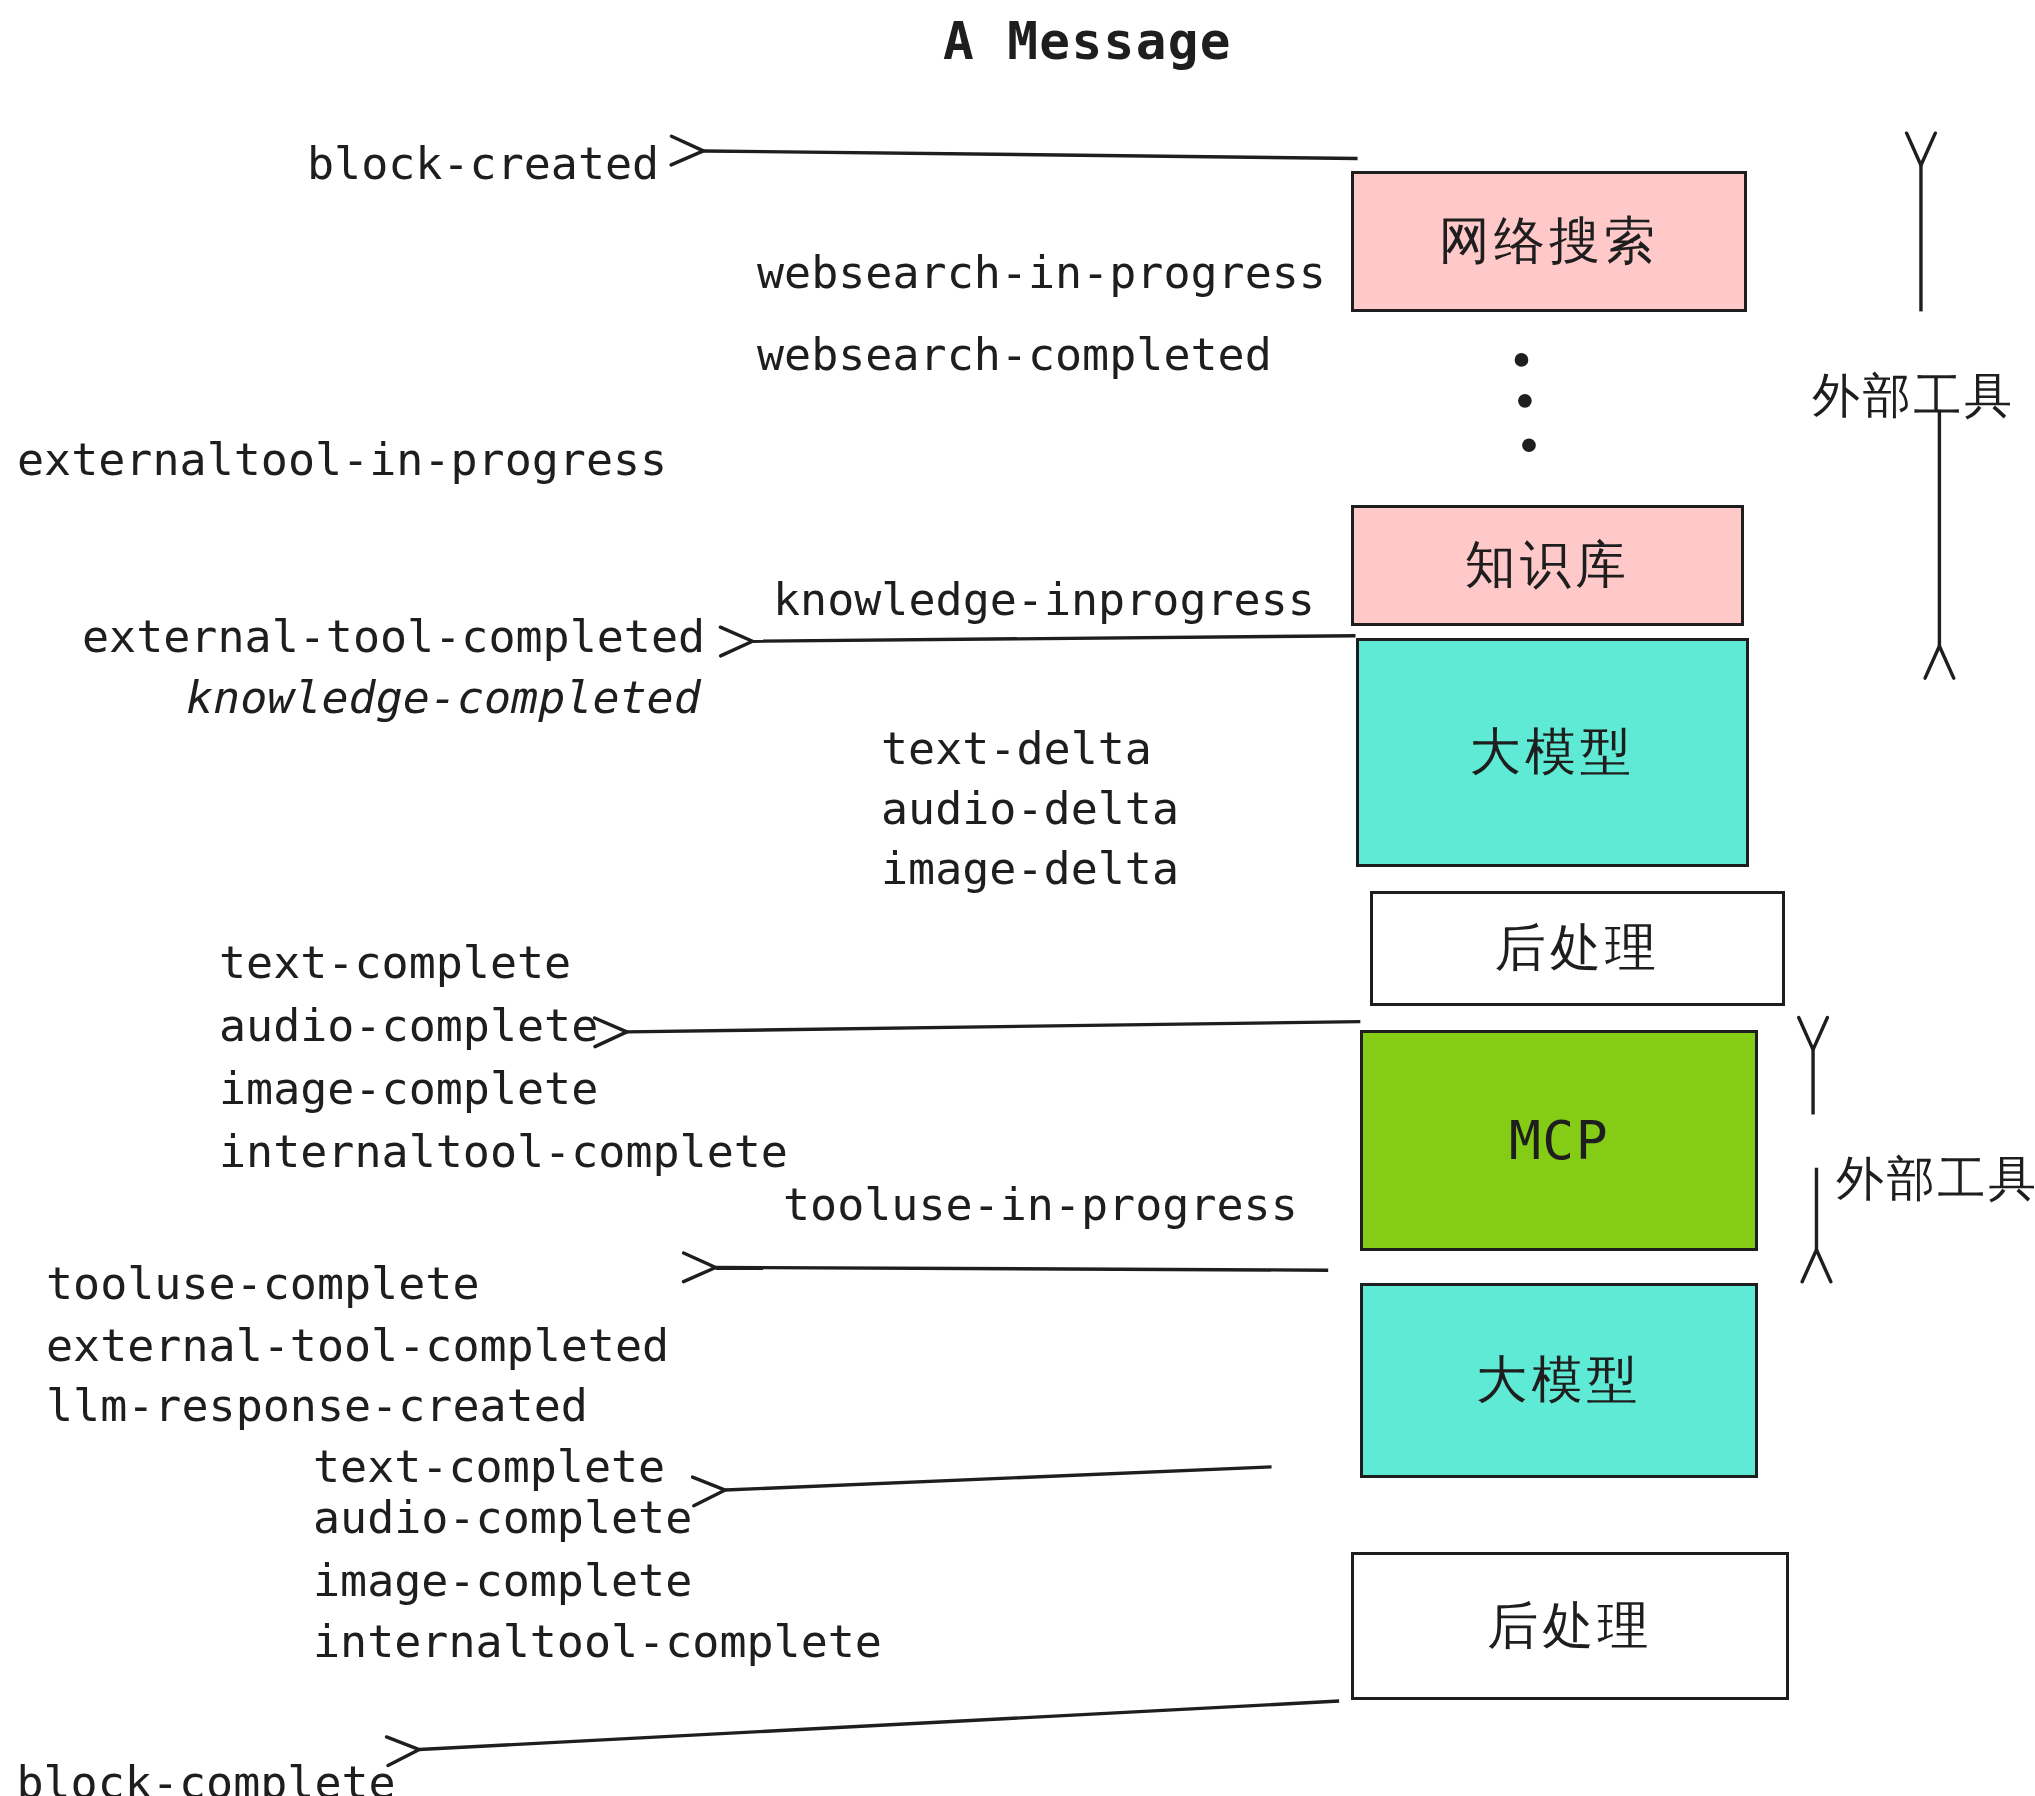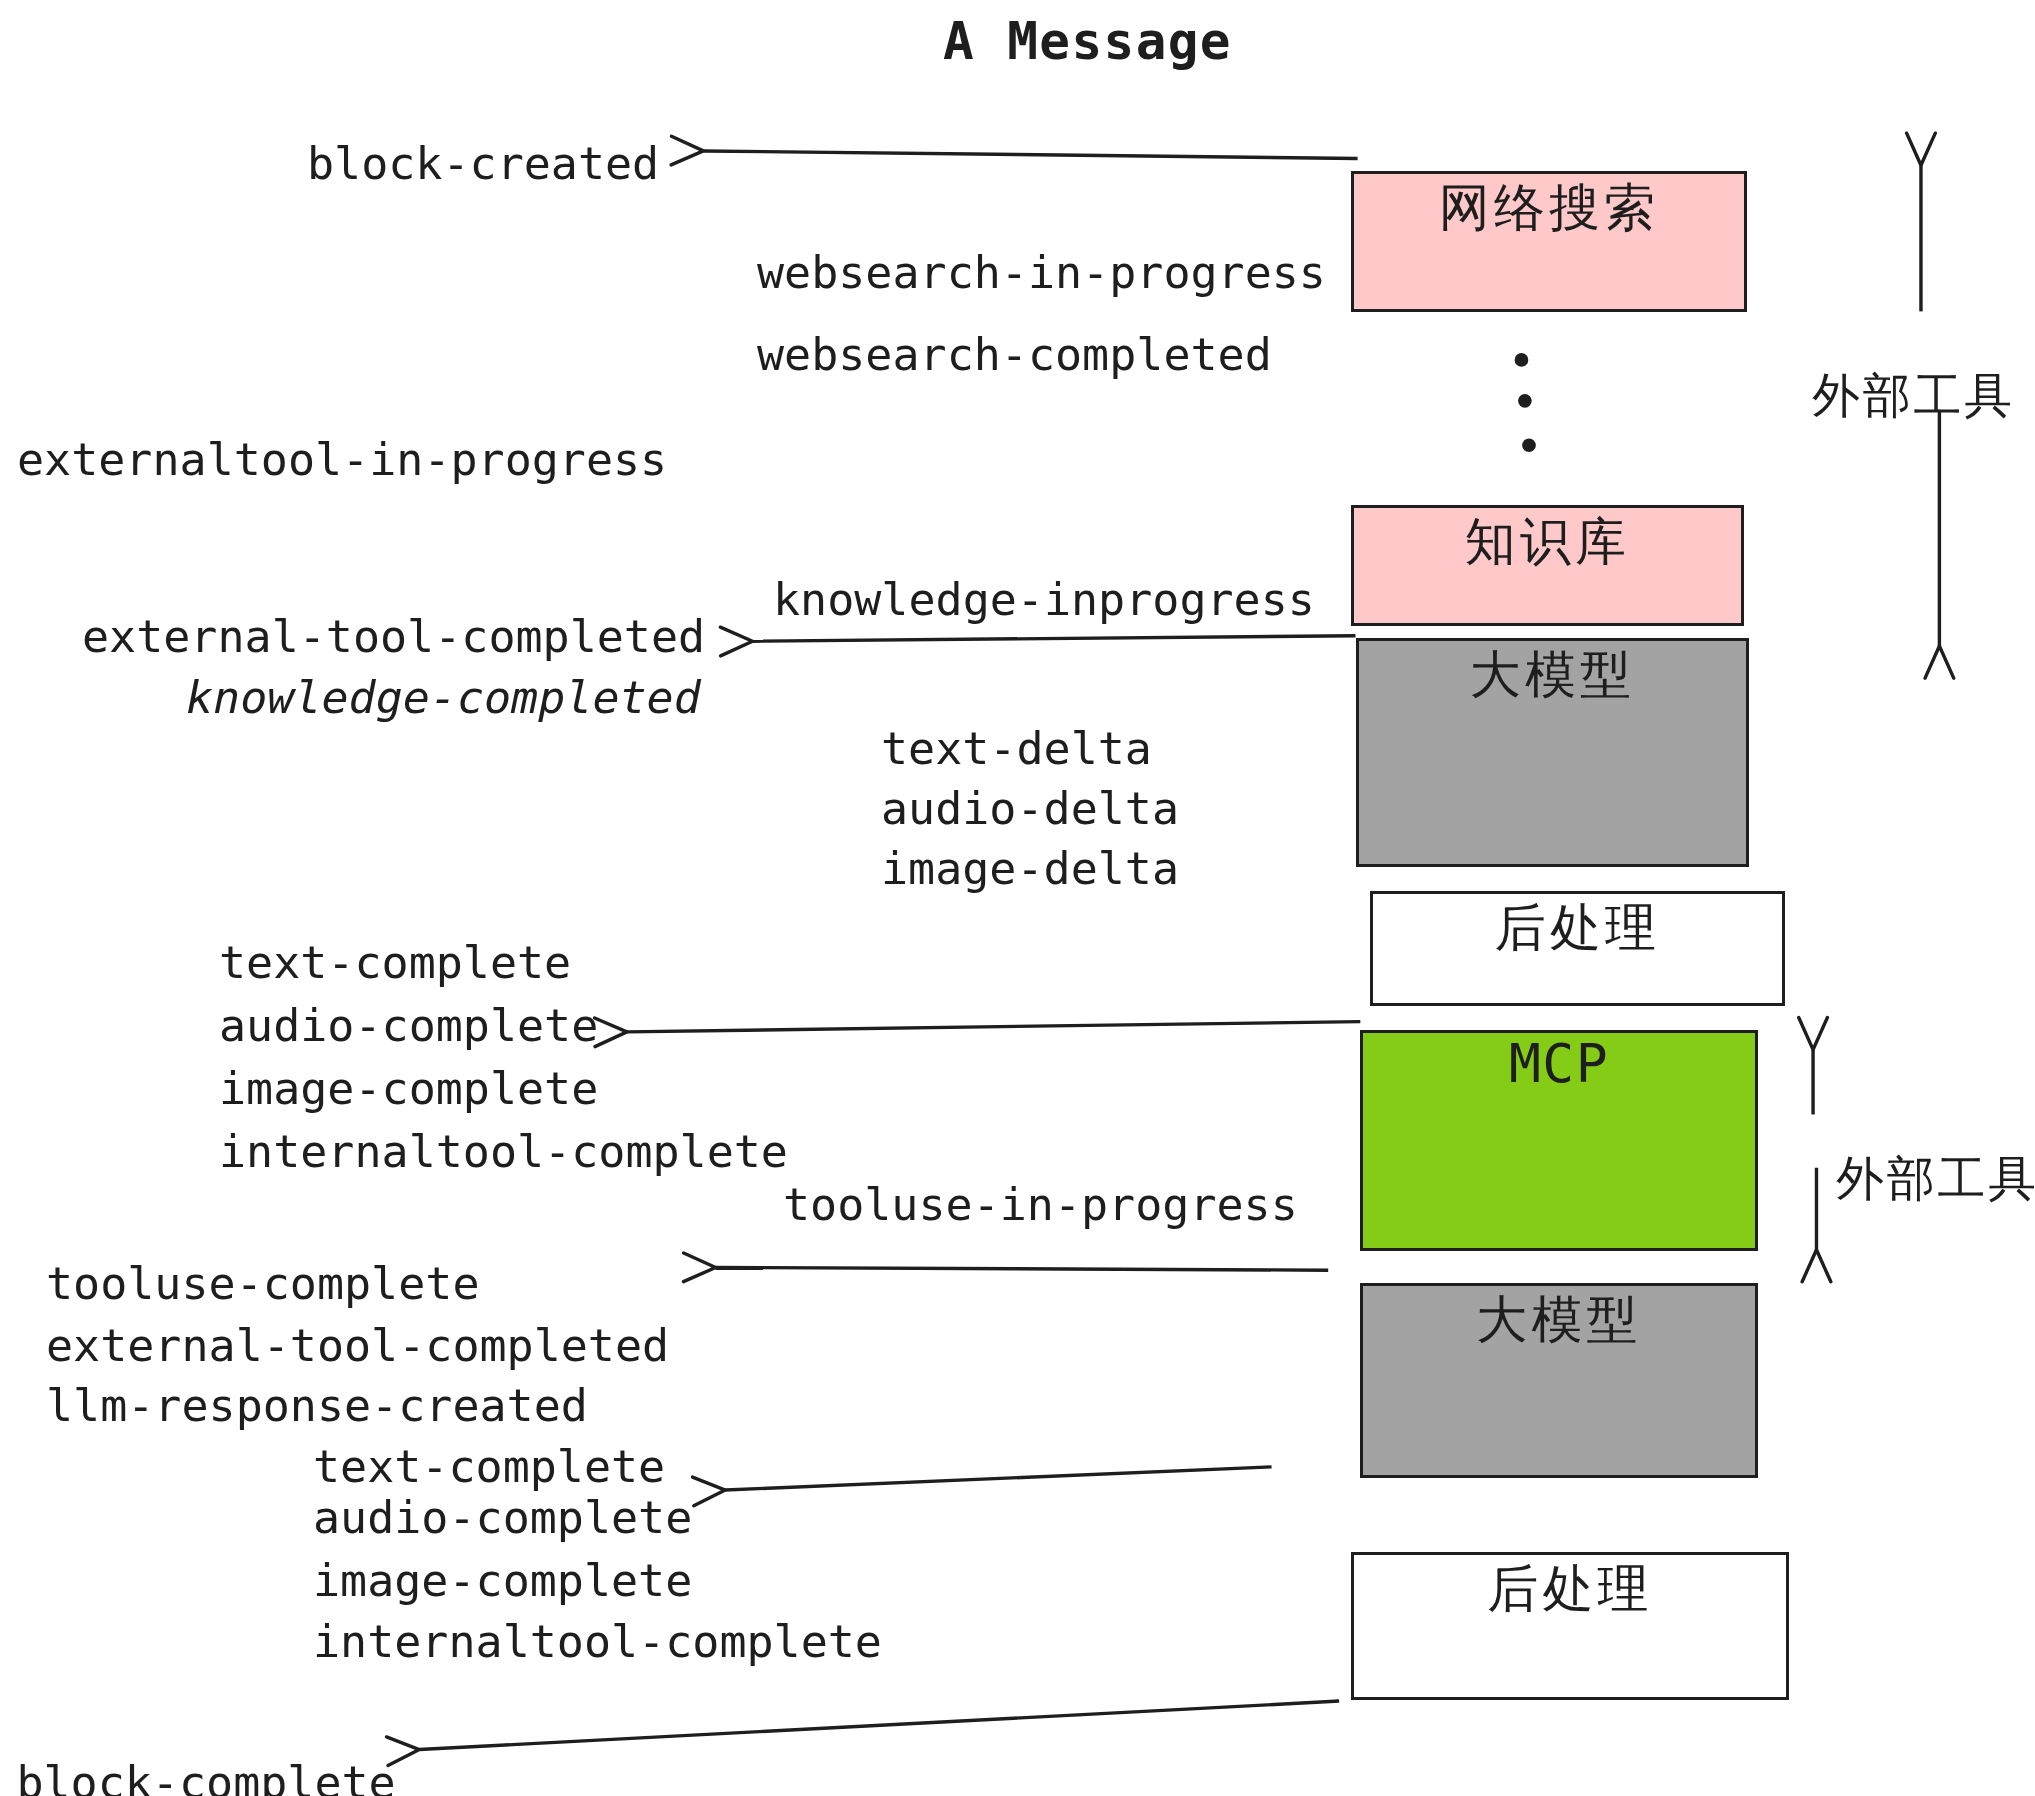--- a/index.html
+++ b/index.html
@@ -11,31 +11,31 @@
   .title {
     position:absolute; left:943px; top:12.3px; font-size:51px; font-weight:bold;
     white-space:nowrap; letter-spacing:1.4px;
   }
   .evt {
     position:absolute; font-size:45px; line-height:1.0; white-space:nowrap;
     font-family:"DejaVu Sans Mono", monospace; color:#1e1e1e;margin-top:40px;
   }
   .box {
     position:absolute; border:3.4px solid #1e1e1e; box-sizing:border-box;
-    display:flex; justify-content:center;
+    display:flex; align-items:center; justify-content:center;
   }
   .box-label {
     font-family:"DejaVu Sans","Liberation Sans",sans-serif; font-size:51px;
     color:#1e1e1e; white-space:nowrap; letter-spacing:4.1px;
   }
   .box-label-latin {
     font-family:"DejaVu Sans Mono", monospace; font-size:53px; letter-spacing:1.4px;
   }
   .fill-pink   { background:#ffc9c9; }
-  .fill-green  { background:#a3a3a3; }
+  .fill-green  { background:#5eead4; }
   .fill-yellow { background:#84cc16; }
   .fill-white  { background:#ffffff; }
   .side-label {
     position:absolute; font-family:"DejaVu Sans","Liberation Sans",sans-serif;
     font-size:48px; color:#1e1e1e; white-space:nowrap; letter-spacing:2.7px;margin-top:32px;
   }
 </style>
 </head>
 <body>
 

